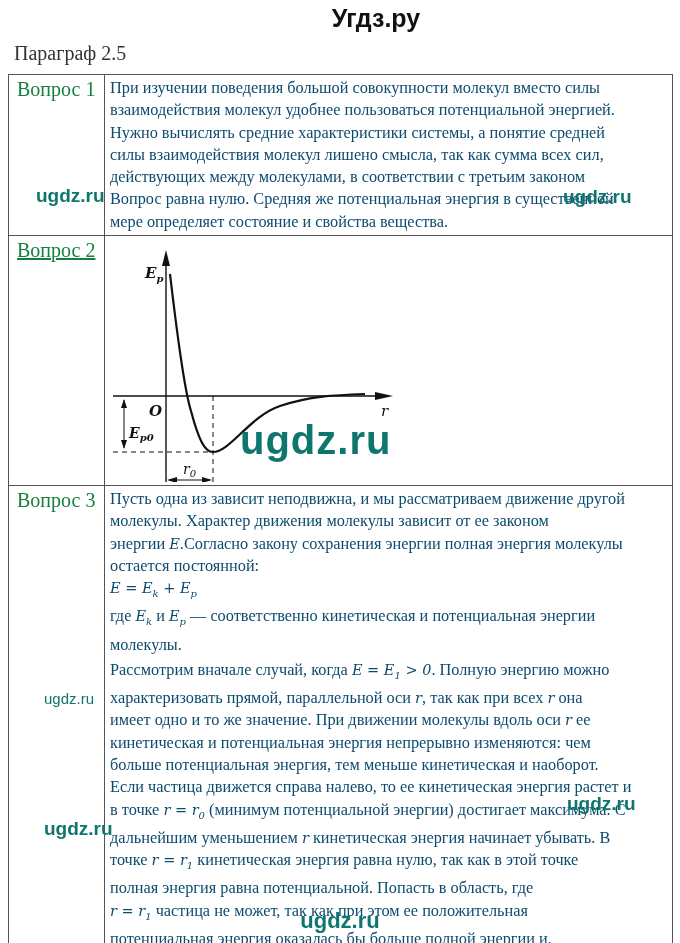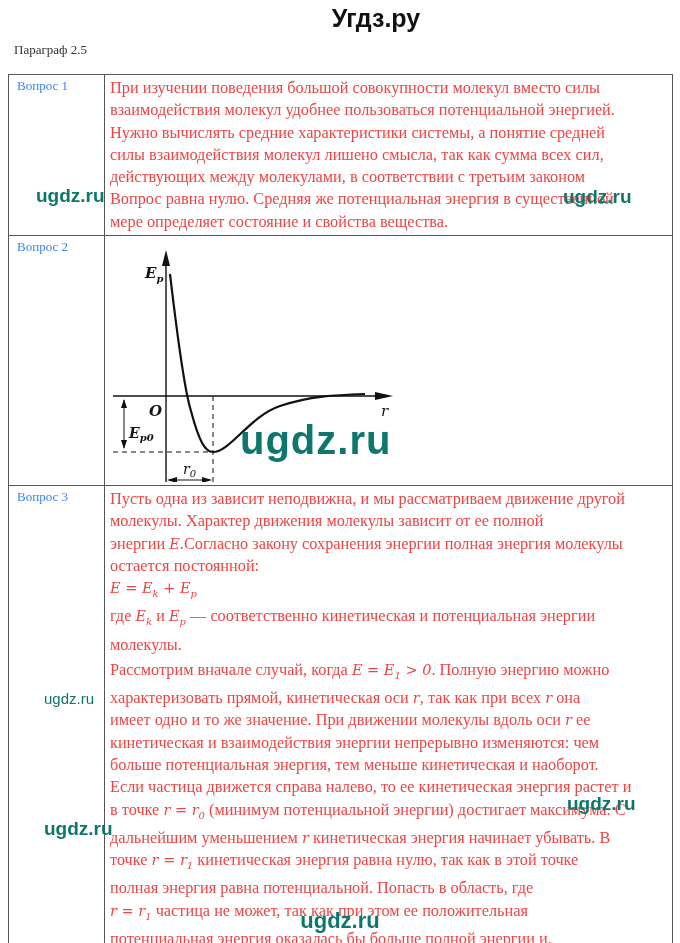--- a/index.html
+++ b/index.html
@@ -1,27 +1,27 @@
 <!DOCTYPE html>
 <html><head>
 <meta charset="utf-8">
 <style>
   html, body { margin: 0; padding: 0; background: #ffffff; }
   body { width: 680px; height: 943px; position: relative; overflow: hidden;
          font-family: "Liberation Serif", serif; color: #222; }
   .site-title { position: absolute; left: 0; width: 680px; top: 4px; text-align: center;
          font-family: "Liberation Sans", sans-serif; font-weight: bold; font-size: 25px; color: #111; padding-left: 36px; }
-  .paragraph-label { position: absolute; left: 14px; top: 42px; font-size: 13px; color: #333; }
+  .paragraph-label { position: absolute; left: 14px; top: 42px; font-size: 20px; color: #333; }
   table.qa { position: absolute; left: 8px; top: 74px; width: 665px; border-collapse: collapse;
          table-layout: fixed; }
   table.qa td { border: 1.3px solid #555; vertical-align: top; padding: 0; }
-  td.q-label { width: 87px; font-size: 13px; padding: 3px 0 0 8px !important; color: #3b82f6; margin-left: 40px; }
-  td.q-answer { font-size: 16.3px; line-height: 22.3px; padding: 2px 4px 2px 5px !important; color: #ef4444; }
+  td.q-label { width: 87px; font-size: 20px; padding: 3px 0 0 8px !important; color: #15803d; margin-left: 40px; }
+  td.q-answer { font-size: 16.3px; line-height: 22.3px; padding: 2px 4px 2px 5px !important; color: #0c4a6e; }
   .row1 td { height: 137px; }
-  .row2 td { height: 246px; }
+  .row2 td { height: 246px; text-decoration: underline; }
   .row3 td { height: 440px; }
   .line { display: block; white-space: nowrap; }
   .math { font-style: italic; font-family: "DejaVu Serif", serif; font-size: 14.5px; }
   .math sub { font-size: 10px; }
   .graph { position: relative; width: 300px; height: 246px; }
   .watermark { position: absolute; font-family: "Liberation Sans", sans-serif; font-weight: bold; color: #0f766e; }
   .wm-small { font-size: 15px; font-weight: normal; }
   .wm-med { font-size: 19px; }
   .wm-big { font-size: 40px; letter-spacing: 1px; }
   .wm-foot { font-size: 22px; }
@@ -77,30 +77,30 @@
           <text x="24" y="202" font-family="DejaVu Serif, serif" font-style="italic" font-weight="bold" font-size="14" fill="#111"><tspan>E</tspan><tspan font-size="10" dy="3">p0</tspan></text>
           <text x="78" y="238" font-family="DejaVu Serif, serif" font-style="italic" font-size="14" fill="#111"><tspan>r</tspan><tspan font-size="10" dy="3">0</tspan></text>
         </svg>
       </div>
     </td>
   </tr>
   <tr class="row3">
     <td class="q-label">Вопрос 3</td>
     <td class="q-answer">
       <span class="line">Пусть одна из зависит неподвижна, и мы рассматриваем движение другой</span>
-      <span class="line">молекулы. Характер движения молекулы зависит от ее полной</span>
+      <span class="line">молекулы. Характер движения молекулы зависит от ее законом</span>
       <span class="line"><span>энергии </span><span class="math">E</span><span>.Согласно закону сохранения энергии полная энергия молекулы</span></span>
       <span class="line">остается постоянной:</span>
       <span class="line"><span class="math"><span>E = E</span><sub>k</sub><span> + E</span><sub>p</sub></span></span>
       <span class="line"><span>где </span><span class="math">E<sub>k</sub></span><span> и </span><span class="math">E<sub>p</sub></span><span> — соответственно кинетическая и потенциальная энергии</span></span>
       <span class="line">молекулы.</span>
       <span class="line" style="margin-top:3px"><span>Рассмотрим вначале случай, когда </span><span class="math"><span>E = E</span><sub>1</sub><span> &gt; 0</span></span><span>. Полную энергию можно</span></span>
-      <span class="line"><span>характеризовать прямой, кинетическая оси </span><span class="math">r</span><span>, так как при всех </span><span class="math">r</span><span> она</span></span>
+      <span class="line"><span>характеризовать прямой, параллельной оси </span><span class="math">r</span><span>, так как при всех </span><span class="math">r</span><span> она</span></span>
       <span class="line"><span>имеет одно и то же значение. При движении молекулы вдоль оси </span><span class="math">r</span><span> ее</span></span>
-      <span class="line">кинетическая и взаимодействия энергии непрерывно изменяются: чем</span>
+      <span class="line">кинетическая и потенциальная энергия непрерывно изменяются: чем</span>
       <span class="line">больше потенциальная энергия, тем меньше кинетическая и наоборот.</span>
       <span class="line">Если частица движется справа налево, то ее кинетическая энергия растет и</span>
       <span class="line"><span>в точке </span><span class="math"><span>r = r</span><sub>0</sub></span><span> (минимум потенциальной энергии) достигает максимума. С</span></span>
       <span class="line"><span>дальнейшим уменьшением </span><span class="math">r</span><span> кинетическая энергия начинает убывать. В</span></span>
       <span class="line"><span>точке </span><span class="math"><span>r = r</span><sub>1</sub></span><span> кинетическая энергия равна нулю, так как в этой точке</span></span>
       <span class="line">полная энергия равна потенциальной. Попасть в область, где</span>
       <span class="line"><span class="math"><span>r = r</span><sub>1</sub></span><span> частица не может, так как при этом ее положительная</span></span>
       <span class="line">потенциальная энергия оказалась бы больше полной энергии и,</span>
 
     </td>

